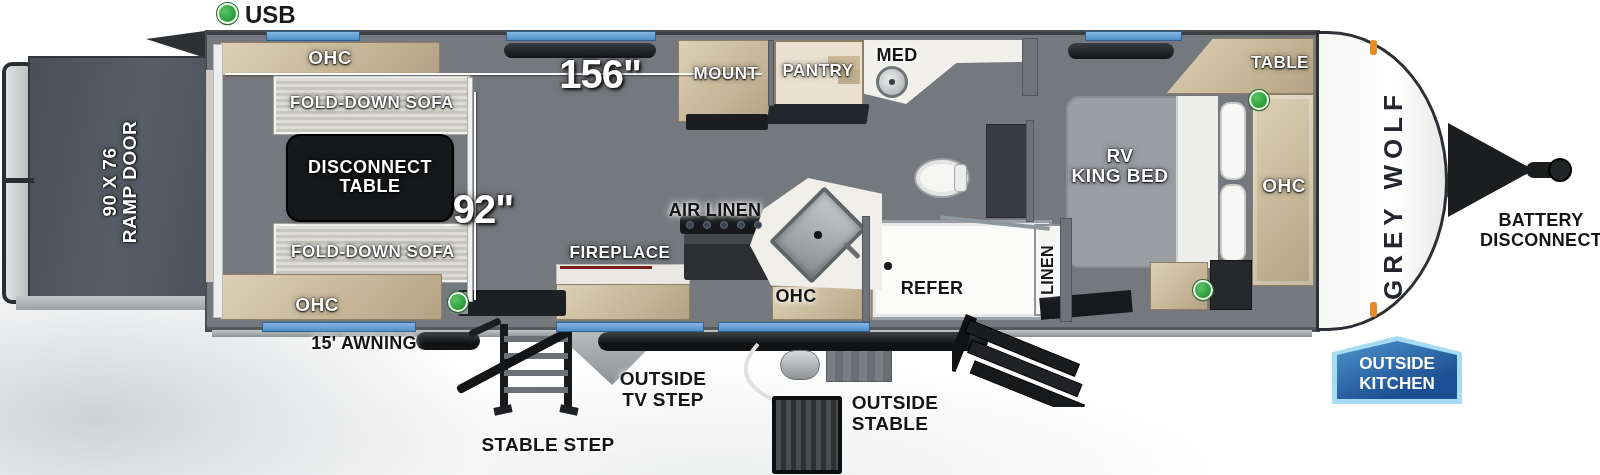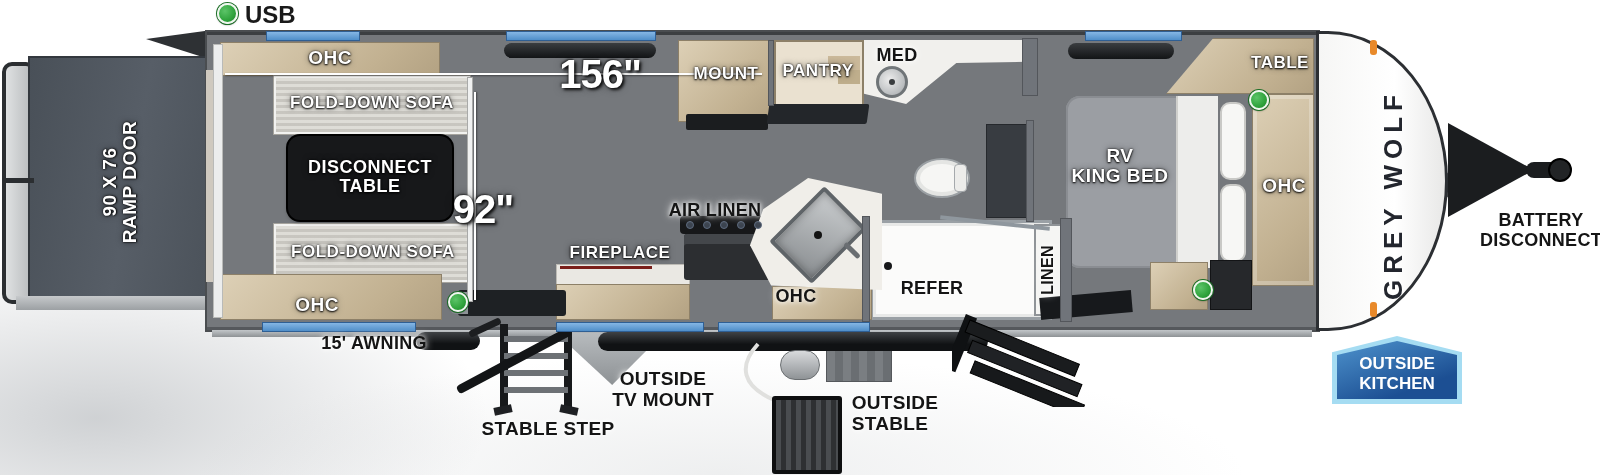--- a/index.html
+++ b/index.html
@@ -229,25 +229,25 @@
 
   <svg class="abs" style="left:952px;top:312px;width:180px;height:95px;z-index:21;" viewBox="0 0 180 95">
     <g transform="translate(18,8) rotate(22)">
       <rect x="-6" y="-4" width="12" height="58" fill="#0f1113"></rect>
       <rect x="0" y="0" width="118" height="13" fill="#1a1c1e" stroke="#000"></rect>
       <rect x="10" y="18" width="118" height="13" fill="#202225" stroke="#000"></rect>
       <rect x="20" y="36" width="118" height="13" fill="#17191b" stroke="#000"></rect>
     </g>
   </svg>
 
-  <div class="lb" style="left:364px;top:344px;font-size:18px;z-index:42;margin-left:10px;">15' AWNING</div>
-  <div class="lb" style="left:548px;top:429px;z-index:42;">STABLE STEP</div>
+  <div class="lb" style="left:364px;top:344px;font-size:18px;z-index:42;">15' AWNING</div>
+  <div class="lb" style="left:548px;top:445px;z-index:42;">STABLE STEP</div>
   <div class="lb" style="left:663px;top:390px;z-index:42;">
     <span>OUTSIDE</span><br>
-    <span>TV MOUNT</span>
+    <span>TV STEP</span>
   </div>
   <div class="lb" style="left:895px;top:414px;text-align:left;z-index:42;">
     <span>OUTSIDE</span><br>
     <span>STABLE</span>
   </div>
 
   <div class="abs" style="left:1332px;top:336px;width:130px;height:68px;background:#a5dcf2;z-index:43;
               clip-path:polygon(50% 0,100% 24%,100% 100%,0 100%,0 24%);"></div>
   <div class="abs" style="left:1337px;top:341px;width:120px;height:58px;z-index:44;
               background:linear-gradient(160deg,#4e93cd,#1c4f93 75%);

